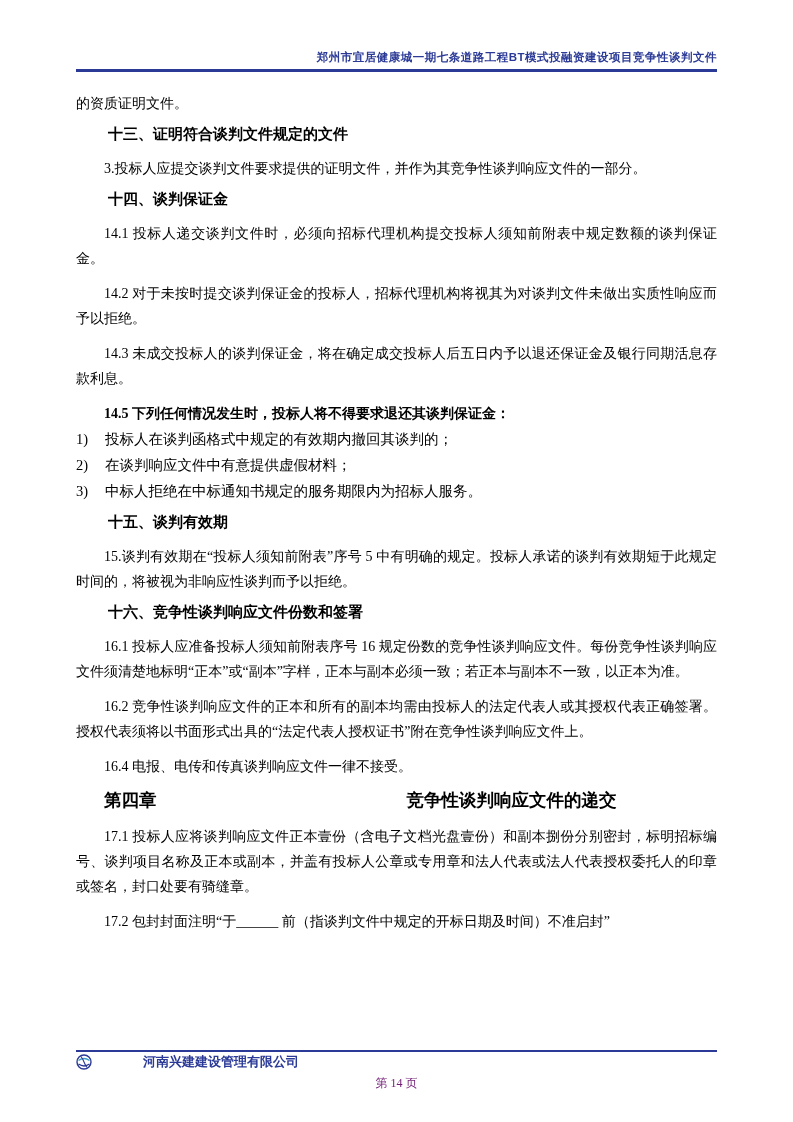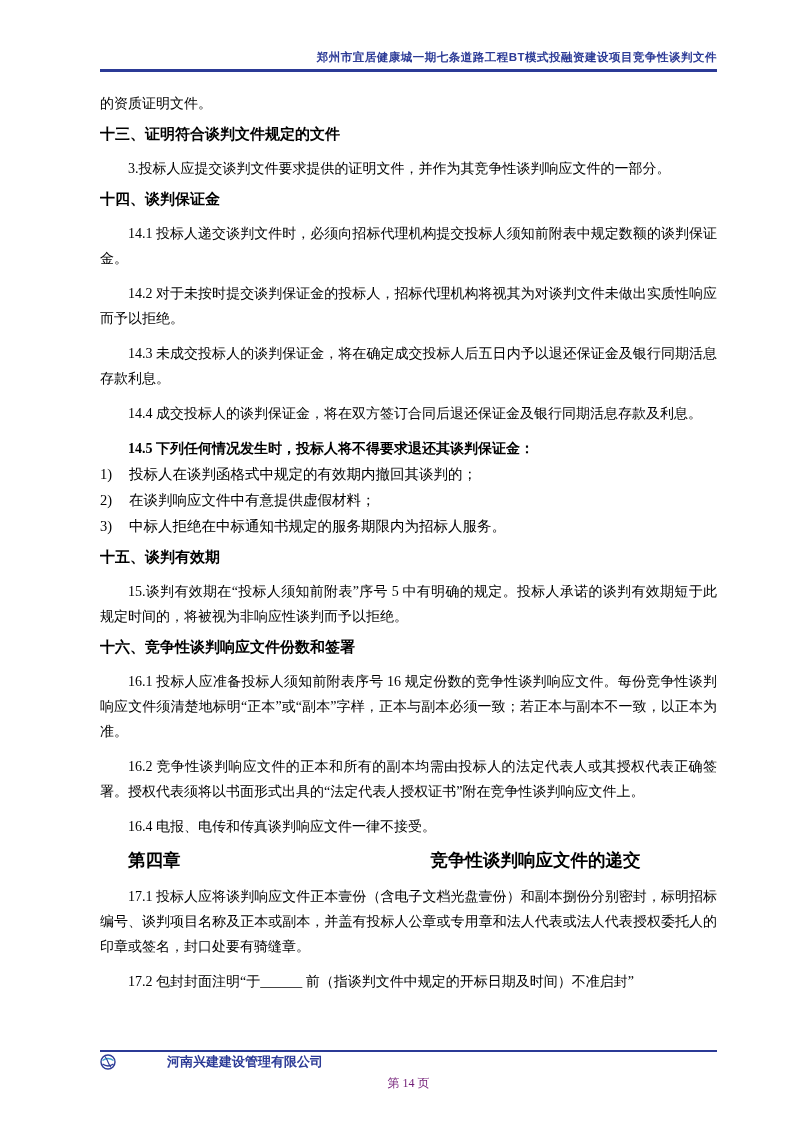--- a/index.html
+++ b/index.html
@@ -4,21 +4,21 @@
 <style>
   * { margin: 0; padding: 0; box-sizing: border-box; }
   html, body { width: 793px; height: 1122px; background: #ffffff; }
   body {
     font-family: "Liberation Serif", "DejaVu Serif", serif;
     color: #000000;
     overflow: hidden;
   }
   .page {
     width: 793px; height: 1122px;
-    padding: 50px 76px 30px 100px;
+    padding: 50px 76px 30px 76px;
     display: flex; flex-direction: column;
   }
   .header {
     text-align: right;
     font-family: "Liberation Sans", "DejaVu Sans", sans-serif;
     font-size: 11.5px;
     font-weight: bold;
     color: #2b3a96;
     padding-bottom: 4px;
     border-bottom: 3px solid #2b3a96;
@@ -33,20 +33,21 @@
     margin-top: 10px;
   }
   .para.noindent { text-indent: 0; }
   .para.bold { font-weight: bold; }
   .heading {
     font-family: "Liberation Sans", "DejaVu Sans", sans-serif;
     font-size: 15px;
     font-weight: bold;
     line-height: 25px;
     margin-top: 5px;
+    margin-left: 32px;
   }
   .list-item {
     display: flex;
     font-size: 14.5px;
     line-height: 25px;
     margin-top: 1px;
   }
   .list-item .num { flex: none; width: 2em; }
   .list-item .txt { flex: 1 1 auto; text-align: justify; }
   .chapter {
@@ -94,21 +95,20 @@
 
     <p class="para noindent">的资质证明文件。</p>
 
     <h3 class="heading">十三、证明符合谈判文件规定的文件</h3>
     <p class="para">3.投标人应提交谈判文件要求提供的证明文件，并作为其竞争性谈判响应文件的一部分。</p>
 
     <h3 class="heading">十四、谈判保证金</h3>
     <p class="para">14.1 投标人递交谈判文件时，必须向招标代理机构提交投标人须知前附表中规定数额的谈判保证金。</p>
     <p class="para">14.2 对于未按时提交谈判保证金的投标人，招标代理机构将视其为对谈判文件未做出实质性响应而予以拒绝。</p>
     <p class="para">14.3 未成交投标人的谈判保证金，将在确定成交投标人后五日内予以退还保证金及银行同期活息存款利息。</p>
-    <p class="para">14.4 成交投标人的谈判保证金，将在双方签订合同后退还保证金及银行同期活息存款及利息。</p>
     <p class="para bold">14.5 下列任何情况发生时，投标人将不得要求退还其谈判保证金：</p>
 
     <div class="list-item">
       <span class="num">1)</span>
       <span class="txt">投标人在谈判函格式中规定的有效期内撤回其谈判的；</span>
     </div>
     <div class="list-item">
       <span class="num">2)</span>
       <span class="txt">在谈判响应文件中有意提供虚假材料；</span>
     </div>

